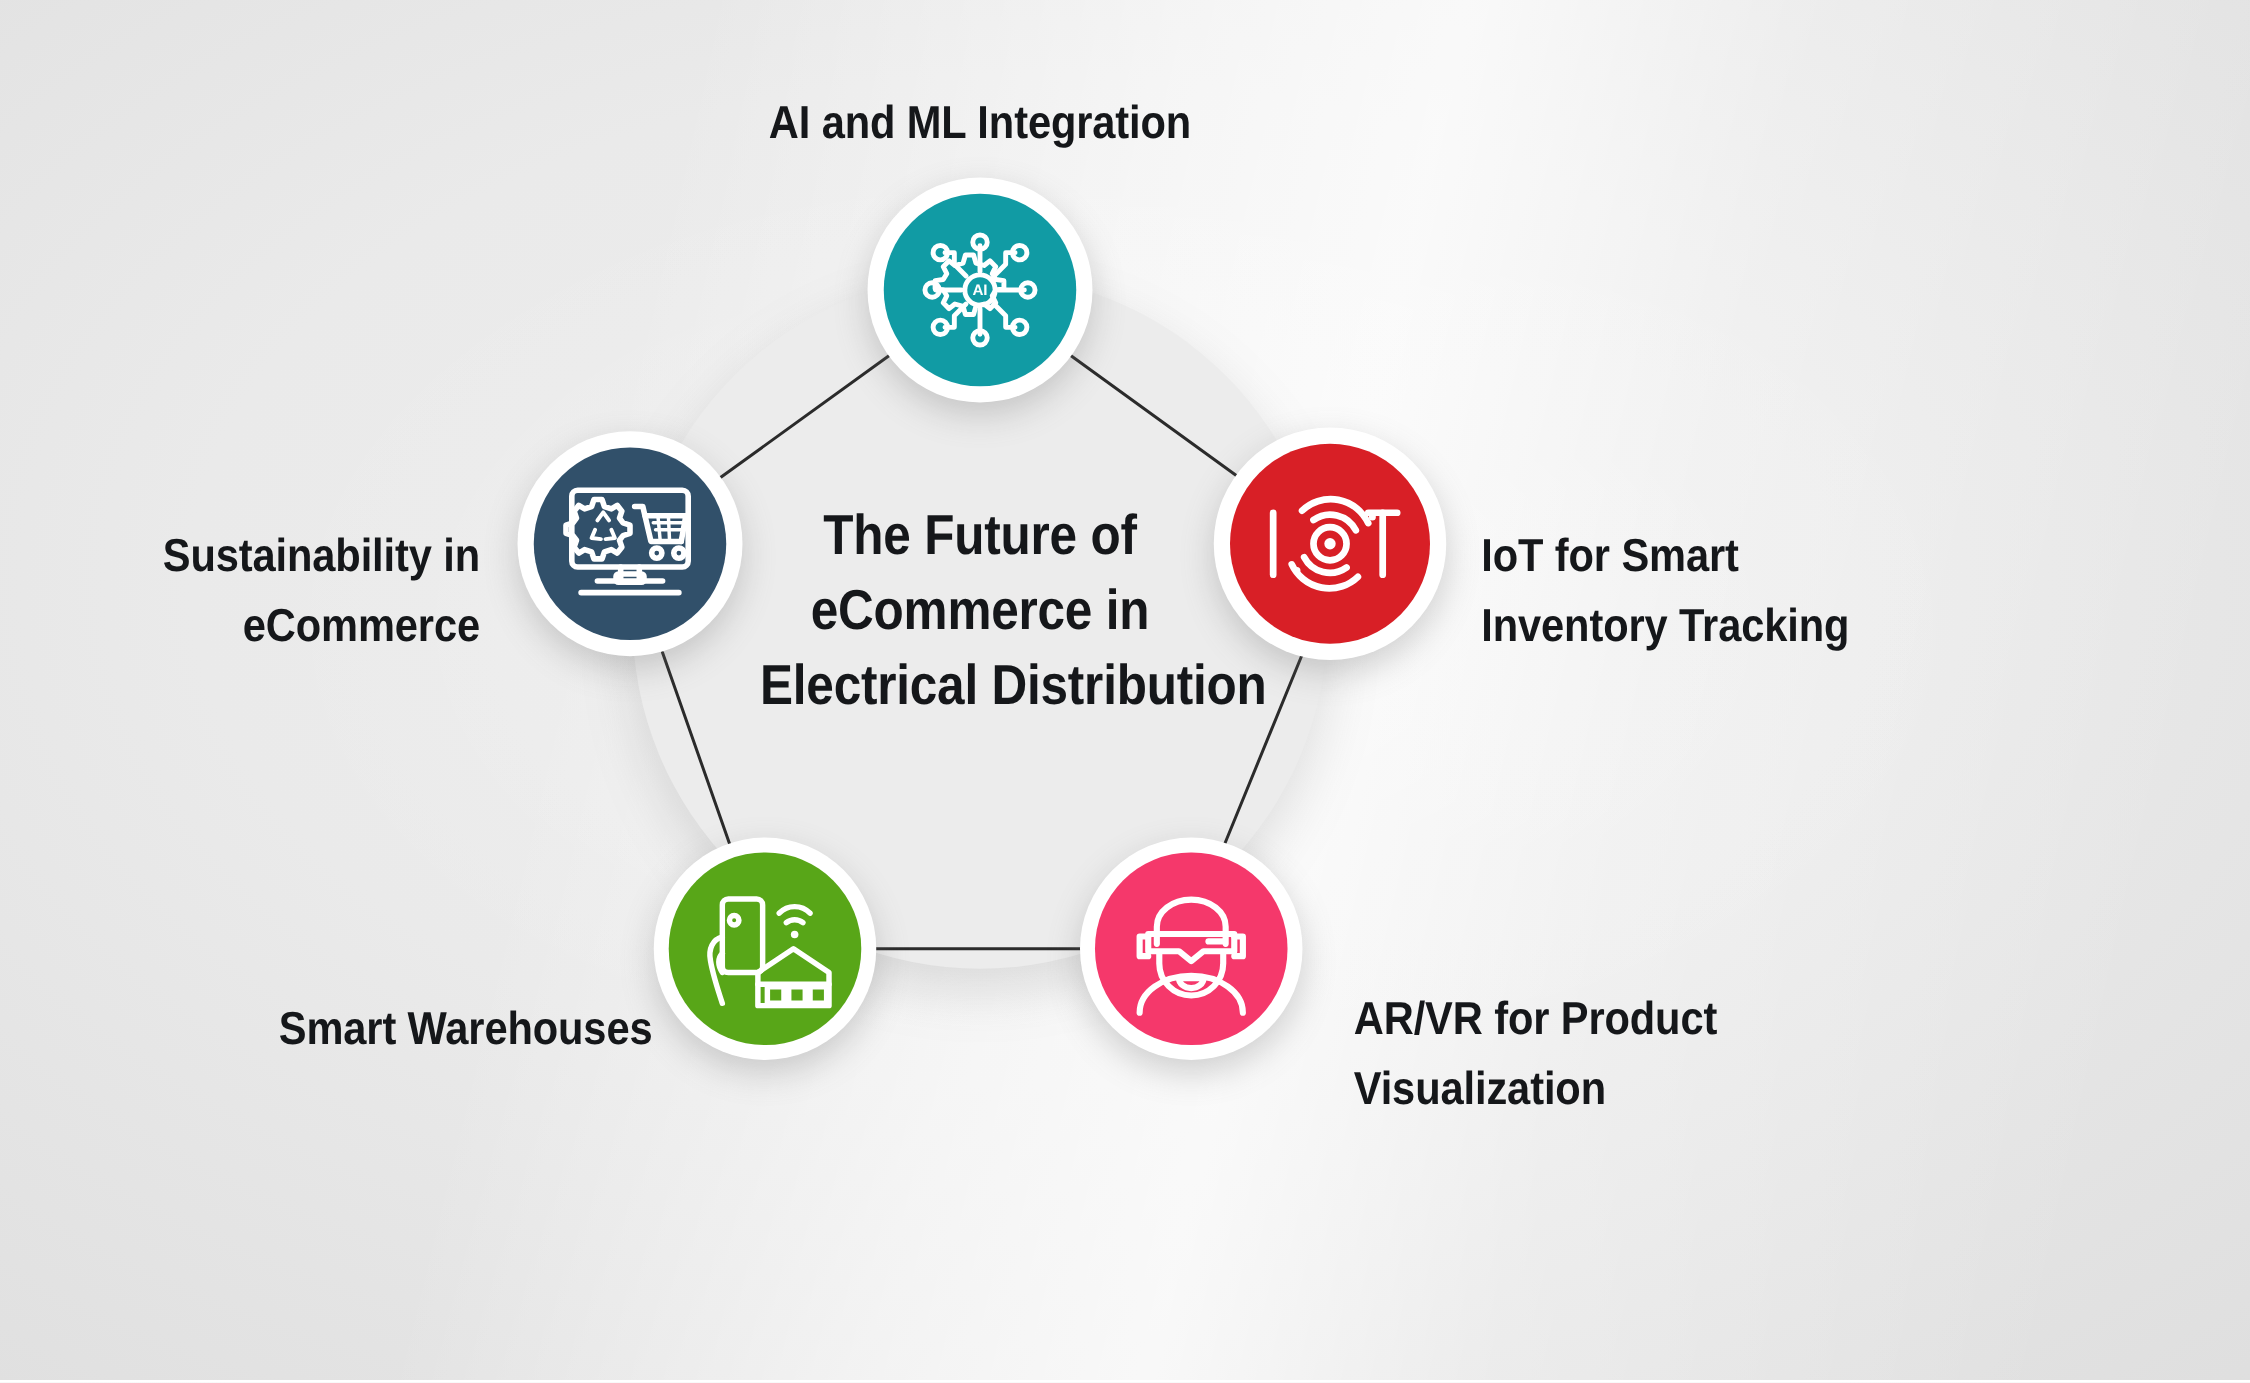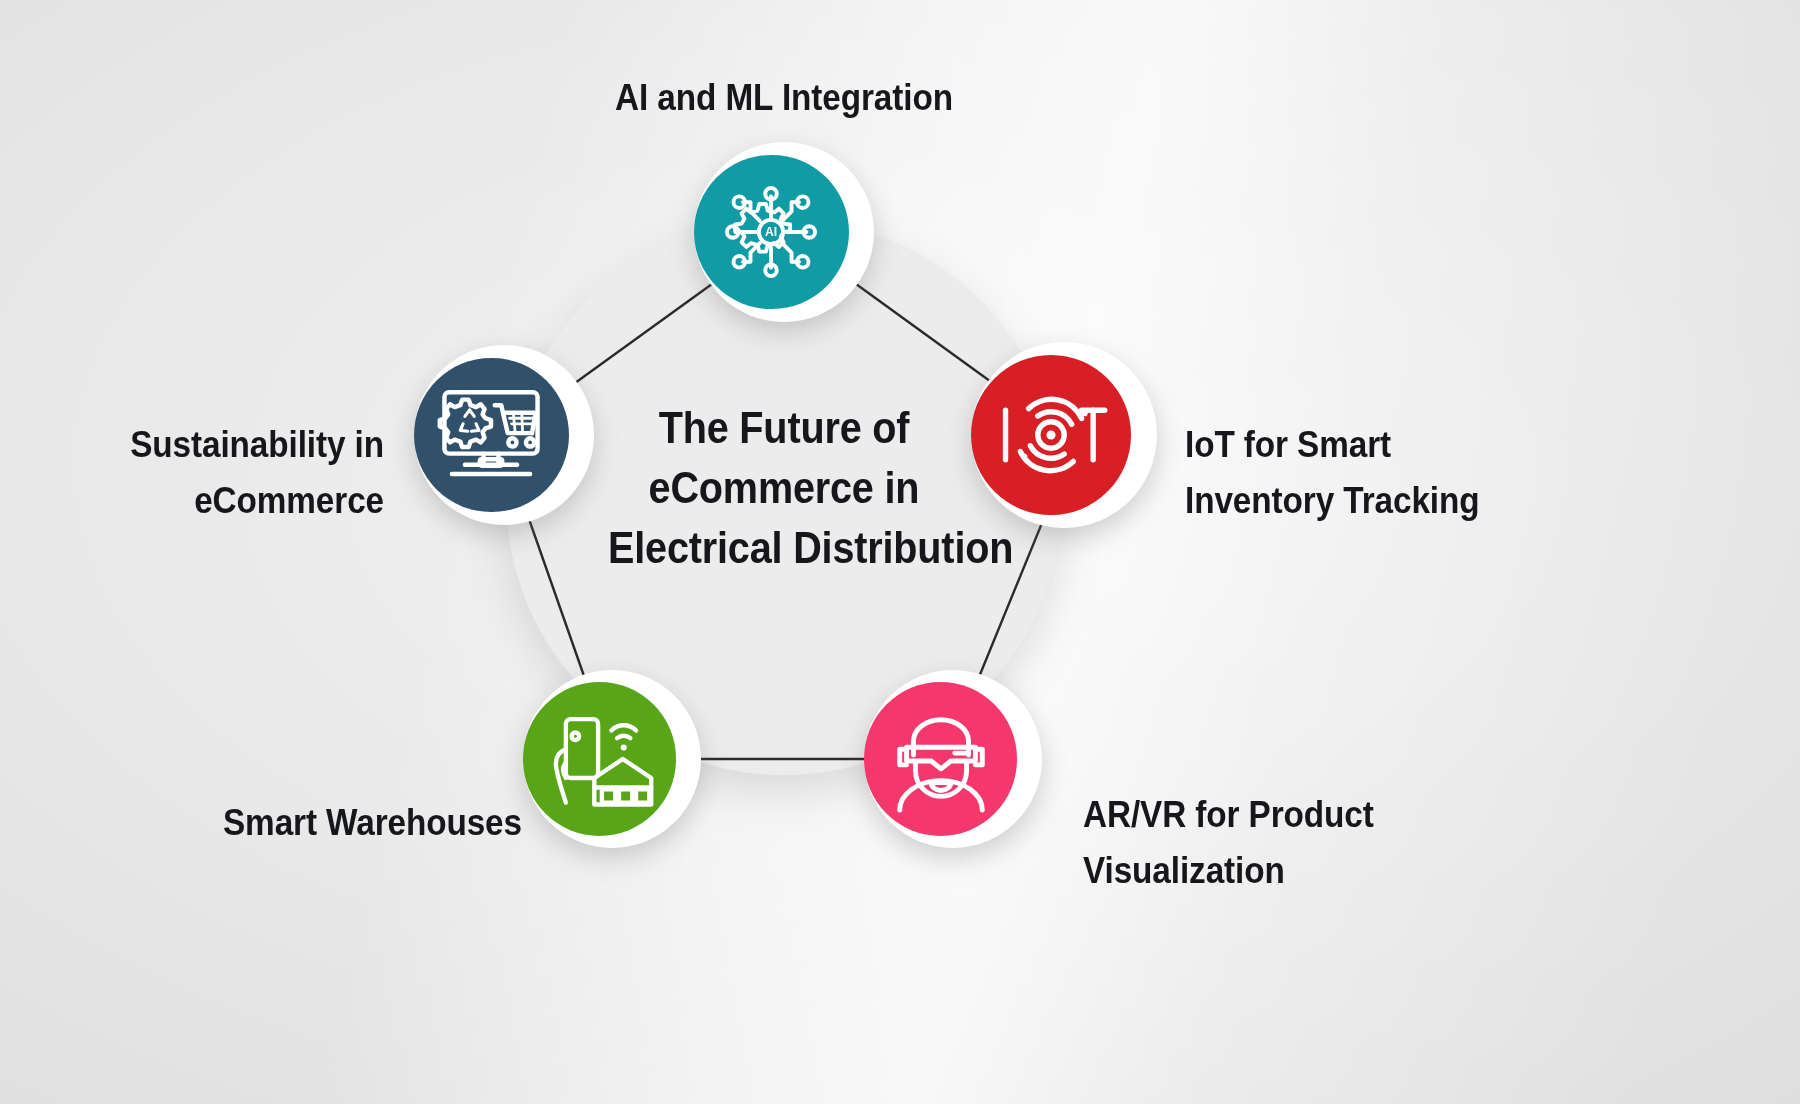--- a/index.html
+++ b/index.html
@@ -80,20 +80,21 @@
   .center-title .ct-line { display: block; }
 
   
   .node {
     position: absolute;
     border-radius: 50%;
     background: #ffffff;
     box-shadow: 0 10px 26px rgba(110,110,110,0.30);
     display: flex;
     align-items: center;
+    justify-content: center;
   }
   .node-disc {
     border-radius: 50%;
     width: 86%;
     height: 86%;
     display: flex;
     align-items: center;
     justify-content: center;
   }
   .node-disc svg { display: block; }

